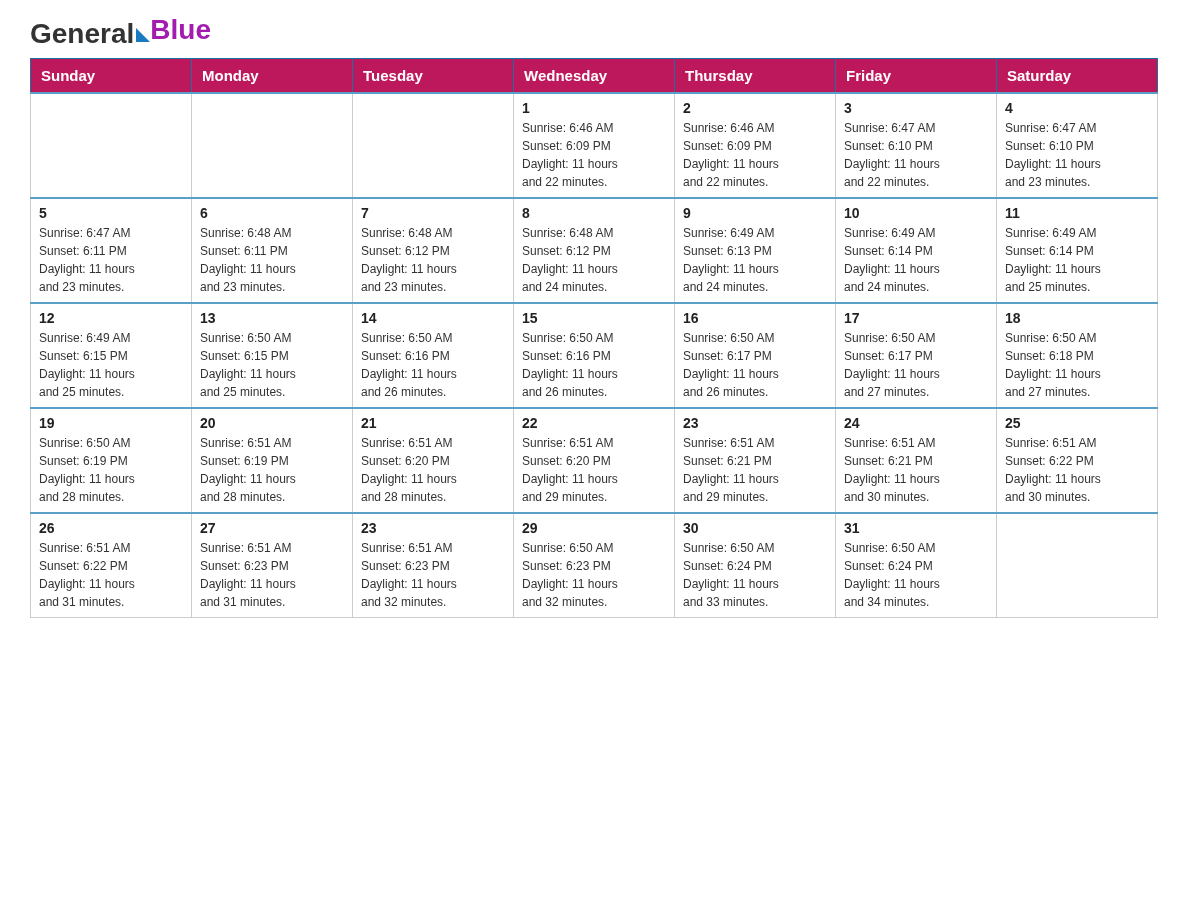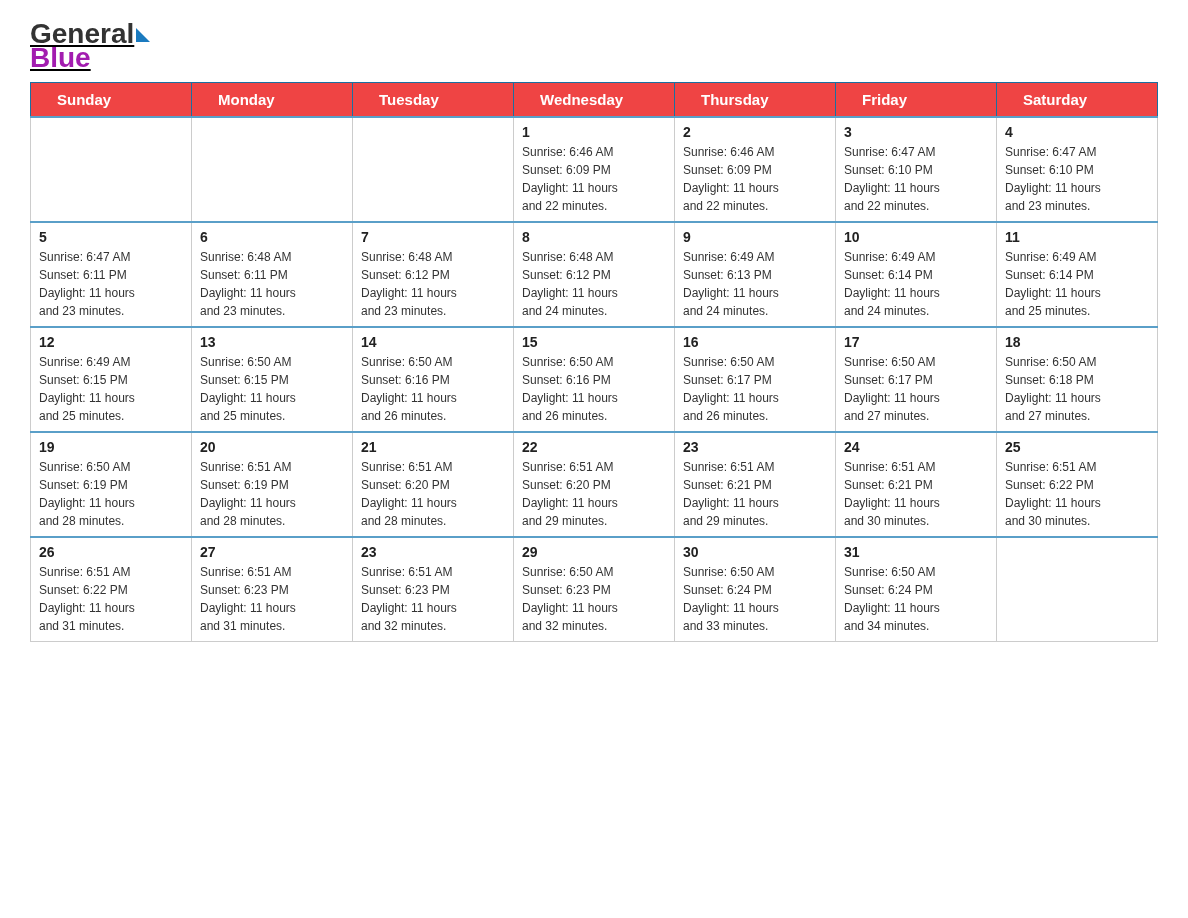--- a/index.html
+++ b/index.html
@@ -27,22 +27,21 @@
       height: 0;
       border-left: 14px solid #1a7abf;
       border-top: 14px solid transparent;
       border-bottom: 0px solid transparent;
       display: inline-block;
       margin-left: 2px;
       margin-bottom: -2px;
     }
     .logo-container {
       display: flex;
-      flex-direction: column;
-      text-decoration: underline;
+      flex-direction: row;
     }
     .logo-line1 {
       display: flex;
       align-items: center;
     }
     .logo-line2 {
       font-size: 28px;
       font-weight: bold;
       color: #a21caf;
       line-height: 1;
@@ -61,25 +60,25 @@
       font-size: 20px;
       color: #555;
       margin-top: 4px;
     }
     .calendar {
       width: 100%;
       border-collapse: collapse;
       margin-top: 10px;
     }
     .calendar th {
-      background-color: #ef4444;
+      background-color: #be185d;
       color: #fff;
       font-size: 15px;
       font-weight: bold;
-      padding: 8px 26px;
+      padding: 8px 10px;
       text-align: left;
       border: 1px solid #1a6fa0;
     }
     .calendar td {
       vertical-align: top;
       border: 1px solid #ccc;
       padding: 6px 8px;
       width: calc(100% / 7);
       min-height: 100px;
       font-size: 12.5px;

